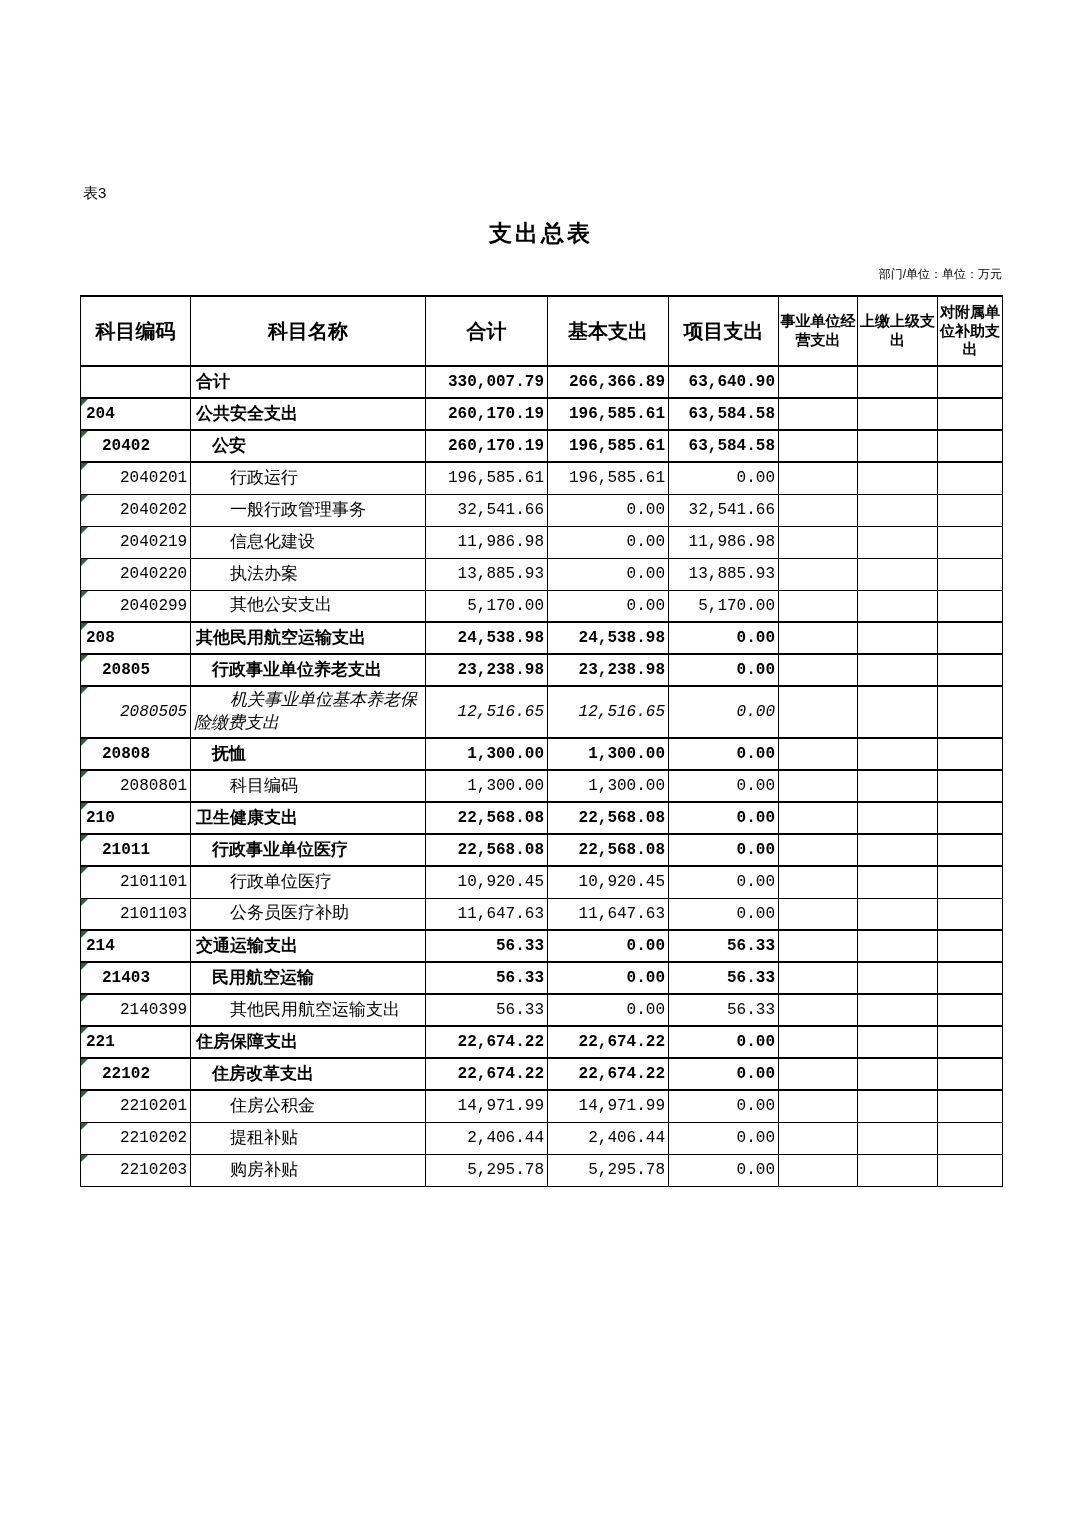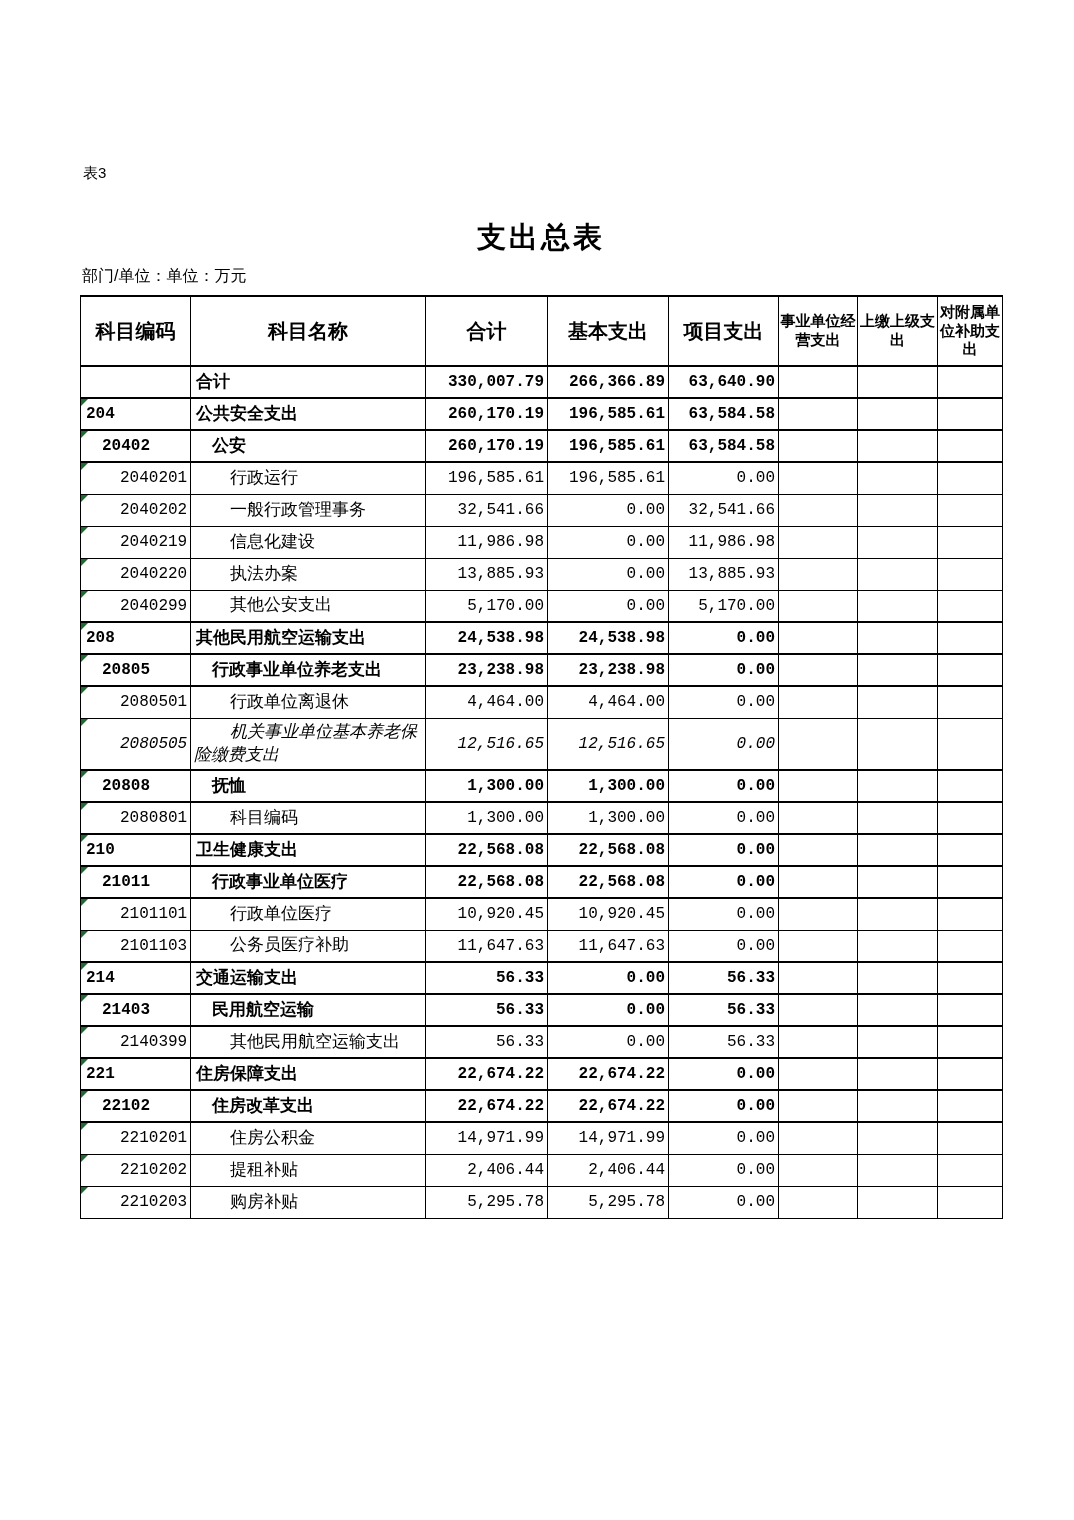--- a/index.html
+++ b/index.html
@@ -4,32 +4,32 @@
 <style>
   html,body { margin:0; padding:0; }
   body {
     width:1074px; height:1520px;
     background:#ffffff; color:#000000;
     font-family:"Liberation Sans", sans-serif;
     position:relative;
     overflow:hidden;
   }
   .sheet-label {
-    position:absolute; left:83px; top:164px;
+    position:absolute; left:83px; top:184px;
     font-size:15px;
   }
   .doc-title {
     position:absolute; left:80px; top:218px; width:922px;
-    text-align:center; font-size:29px; font-weight:bold;
+    text-align:center; font-size:23px; font-weight:bold;
     letter-spacing:3px;
   }
   .meta-row {
     position:absolute; left:82px; top:266px; width:920px;
-    display:flex; justify-content:flex-start;
-    font-size:16px;
+    display:flex; justify-content:flex-end;
+    font-size:12px;
   }
   table.main {
     position:absolute; left:80px; top:295px;
     width:922px; border-collapse:collapse; table-layout:fixed;
   }
   th, td {
     border:1px solid #000;
     padding:0 3px;
     overflow:hidden;
     vertical-align:middle;
@@ -194,30 +194,20 @@
       <tr class="lvl2 bold">
         <td class="code"><span class="tri" style="border-top-color: rgb(30, 107, 48);"></span>20805</td>
         <td class="name">行政事业单位养老支出</td>
         <td class="num">23,238.98</td>
         <td class="num">23,238.98</td>
         <td class="num">0.00</td>
         <td class="num"></td>
         <td class="num"></td>
         <td class="num"></td>
       </tr>
-      <tr class="lvl3">
-        <td class="code"><span class="tri" style="border-top-color: rgb(30, 107, 48);"></span>2080501</td>
-        <td class="name">行政单位离退休</td>
-        <td class="num">4,464.00</td>
-        <td class="num">4,464.00</td>
-        <td class="num">0.00</td>
-        <td class="num"></td>
-        <td class="num"></td>
-        <td class="num"></td>
-      </tr>
       <tr class="lvl3 tall">
         <td class="code"><span class="tri" style="border-top-color: rgb(30, 107, 48);"></span>2080505</td>
         <td class="name">机关事业单位基本养老保险缴费支出</td>
         <td class="num">12,516.65</td>
         <td class="num">12,516.65</td>
         <td class="num">0.00</td>
         <td class="num"></td>
         <td class="num"></td>
         <td class="num"></td>
       </tr>

